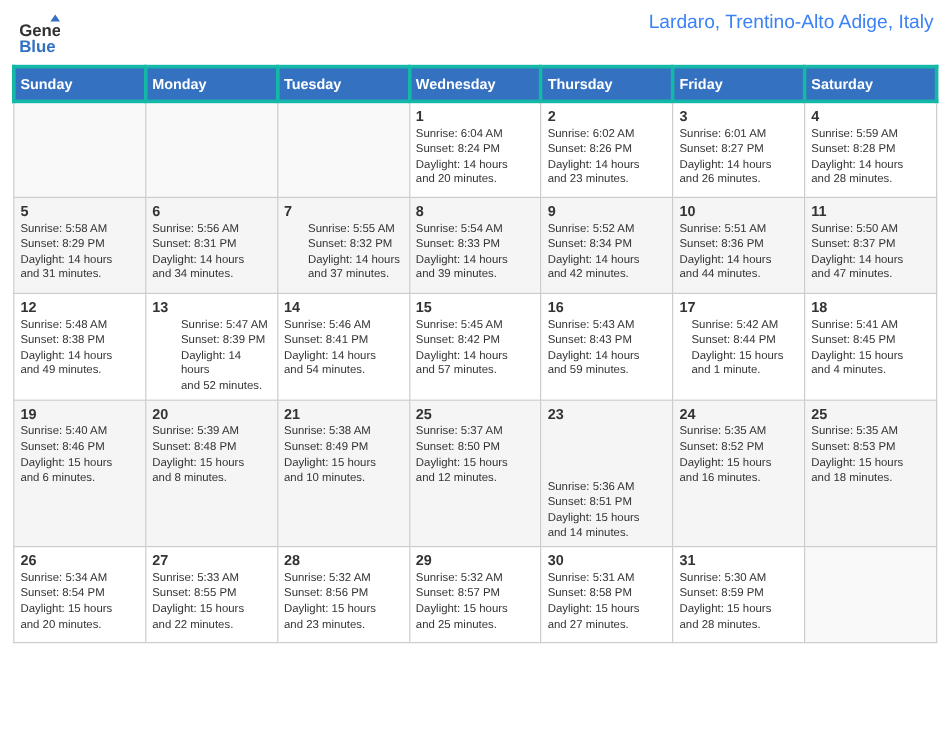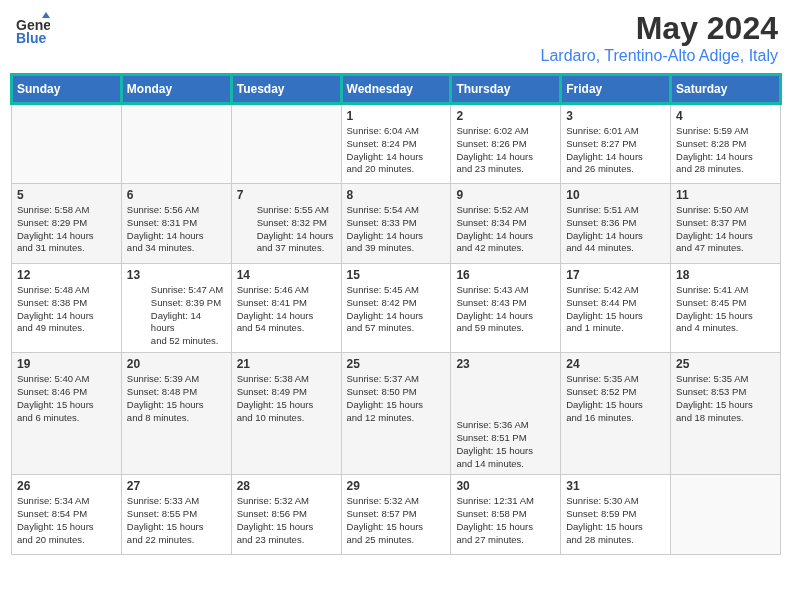--- a/index.html
+++ b/index.html
@@ -85,21 +85,20 @@
 
 <div class="header">
   <div class="logo">
     <svg class="logo-icon" viewBox="0 0 36 36">
       <text x="2" y="20" font-size="14" font-weight="bold" fill="#333">General</text>
       <text x="2" y="33" font-size="14" font-weight="bold" fill="#3471c1">Blue</text>
       <polygon points="28,8 36,8 32,2" fill="#3471c1"></polygon>
     </svg>
   </div>
   <div class="title-block">
-    <div class="month-title">May 2024</div>
     <div class="location-title">Lardaro, Trentino-Alto Adige, Italy</div>
   </div>
 </div>
 
 <table>
   <thead>
     <tr id="header-row">
         <th>Sunday</th>
         <th>Monday</th>
         <th>Tuesday</th>
@@ -225,21 +224,21 @@
         </td>
         <td>
           <span class="day-number">16</span>
           <div class="cell-content" style="white-space: pre-line;">Sunrise: 5:43 AM
 Sunset: 8:43 PM
 Daylight: 14 hours
 and 59 minutes.</div>
         </td>
         <td>
           <span class="day-number">17</span>
-          <div class="cell-content" style="white-space: pre-line;">Sunrise: 5:42 AM
+          <div class="cell-content" style="white-space: pre-line; margin-left: 10px;">Sunrise: 5:42 AM
 Sunset: 8:44 PM
 Daylight: 15 hours
 and 1 minute.</div>
         </td>
         <td>
           <span class="day-number">18</span>
           <div class="cell-content" style="white-space: pre-line;">Sunrise: 5:41 AM
 Sunset: 8:45 PM
 Daylight: 15 hours
 and 4 minutes.</div>
@@ -320,21 +319,21 @@
         </td>
         <td>
           <span class="day-number">29</span>
           <div class="cell-content" style="white-space: pre-line;">Sunrise: 5:32 AM
 Sunset: 8:57 PM
 Daylight: 15 hours
 and 25 minutes.</div>
         </td>
         <td>
           <span class="day-number">30</span>
-          <div class="cell-content" style="white-space: pre-line;">Sunrise: 12:31 AM
+          <div class="cell-content" style="white-space: pre-line;">Sunrise: 5:31 AM
 Sunset: 8:58 PM
 Daylight: 15 hours
 and 27 minutes.</div>
         </td>
         <td>
           <span class="day-number">31</span>
           <div class="cell-content" style="white-space: pre-line;">Sunrise: 5:30 AM
 Sunset: 8:59 PM
 Daylight: 15 hours
 and 28 minutes.</div>

